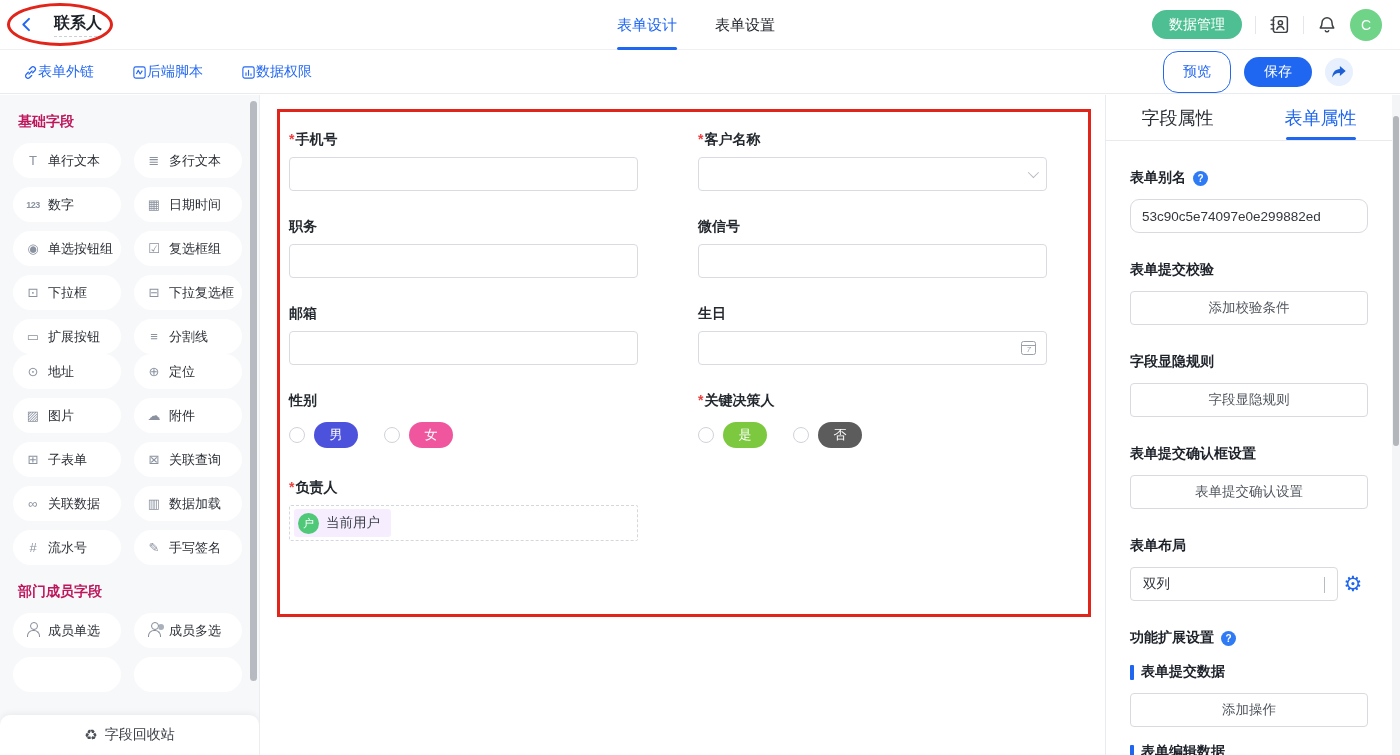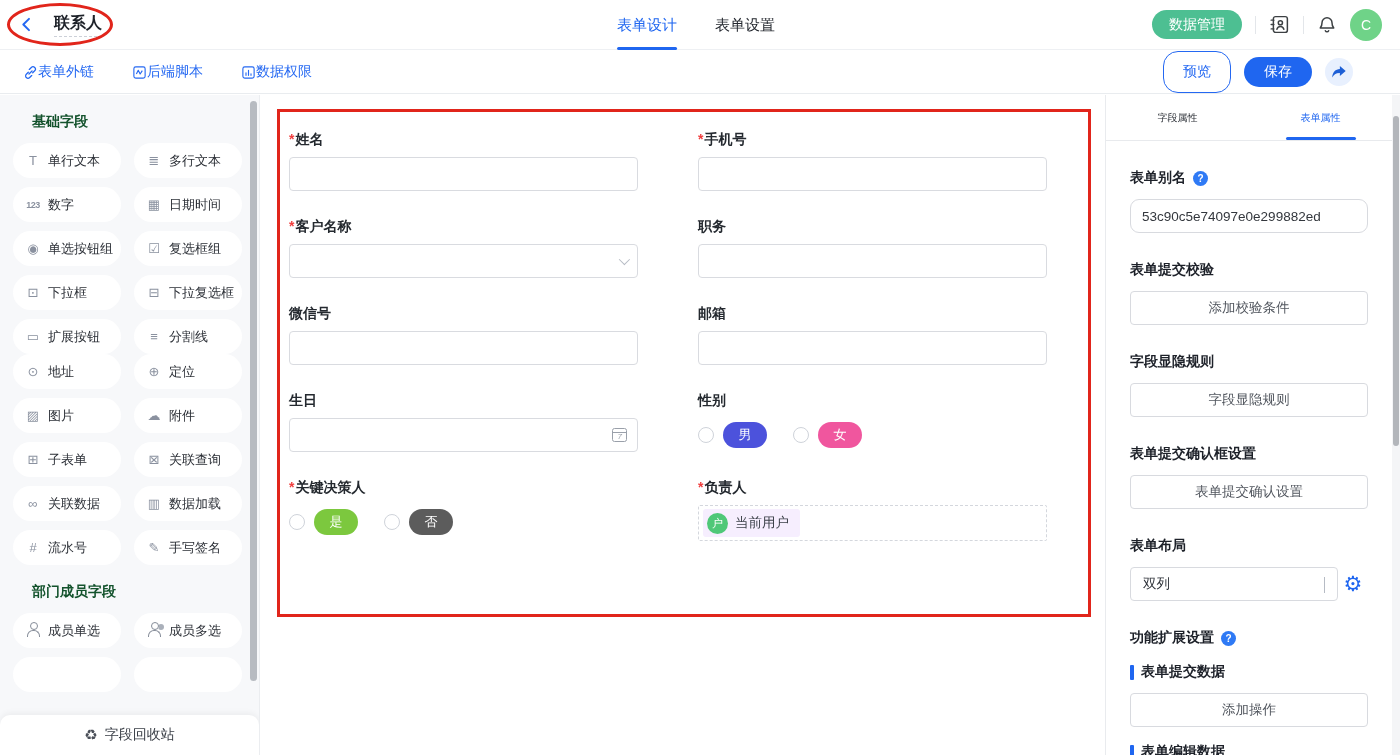--- a/index.html
+++ b/index.html
@@ -42,21 +42,21 @@
   .bodywrap { position:absolute; top:95px; left:0; right:0; bottom:0; }
   .sidebar { position:absolute; left:0; top:0; bottom:0; width:260px; background:#f7f8fa;
              border-right:1px solid #ebedf0; overflow:hidden; }
   .canvas  { position:absolute; left:260px; top:0; bottom:0; width:845px; background:#fff; }
   .rpanel  { position:absolute; left:1105px; top:0; bottom:0; width:287px; background:#fff; border-left:1px solid #e9ebee; }
   .vtrack  { position:absolute; right:0; top:0; bottom:0; width:8px; background:#f4f5f7; }
   .vthumb  { position:absolute; right:1px; top:21px; width:6px; height:330px; background:#b3b6bb; border-radius:3px; }
   .sb-thumb{ position:absolute; right:2px; top:6px; width:7px; height:580px; background:#b7bbc1; border-radius:4px; z-index:3; }
 
   
-  .sb-title { font-size:14px; font-weight:700; color:#14532d; margin:18px 0 12px; padding-left:32px; }
+  .sb-title { font-size:14px; font-weight:700; color:#be185d; margin:18px 0 12px; padding-left:18px; }
   .sb-grid { display:grid; grid-template-columns:108px 108px; gap:9px 13px; padding:0 13px; }
   .sb-item { height:35px; background:#fff; border-radius:18px; display:flex; align-items:center;
              padding:0 10px; font-size:13px; color:#2b2f36; cursor:grab; white-space:nowrap; }
   .sb-ic { width:20px; color:#8a919f; font-size:13px; text-align:center; margin-right:5px; flex:none; }
   .sb-ic.num { font-size:9px; font-weight:700; letter-spacing:-0.5px; }
   .sb-foot { position:absolute; left:0; right:0; bottom:0; height:40px; background:#fff;
              border-radius:10px 10px 0 0; box-shadow:0 -2px 6px rgba(0,0,0,.05); display:flex;
              align-items:center; justify-content:center; gap:7px; font-size:14px; color:#3a3f47; cursor:pointer; z-index:4; }
   .recycle { font-size:15px; color:#4a4f58; }
   .pi { position:relative; width:16px; height:15px; display:inline-block; }
@@ -88,21 +88,21 @@
              display:flex; align-items:center; justify-content:center; }
   .userbox { height:36px; border:1px dashed #d4d7dd; border-radius:2px; background:#fff;
              display:flex; align-items:center; padding:0 4px; cursor:pointer; }
   .usertag { height:28px; border-radius:3px; display:inline-flex; align-items:center; gap:7px;
              padding:0 11px 0 4px; font-size:13.5px; color:#3a3f47; }
   .uavatar { width:21px; height:21px; border-radius:50%; color:#fff; font-size:11px;
              display:flex; align-items:center; justify-content:center; }
 
   
   .rtabs { height:46px; display:flex; border-bottom:1px solid #e8eaed; }
-  .rtab { flex:1; display:flex; align-items:center; justify-content:center; font-size:10px;
+  .rtab { flex:1; display:flex; align-items:center; justify-content:center; font-size:18px;
           color:#2b2f36; position:relative; cursor:pointer; }
   .rtab.active { color:#1f66f0; }
   .rtab.active::after { content:""; position:absolute; bottom:0; left:50%; transform:translateX(-50%);
                         width:70px; height:3px; background:#1f66f0; border-radius:2px; }
   .rsections { padding:0 24px 10px; }
   .rsec-title { margin-top:28px; font-size:14px; font-weight:700; color:#1d2129;
                 display:flex; align-items:center; gap:7px; }
   .rsec-title.sub { margin-top:16px; }
   .bluebar { width:4px; height:15px; background:#1f66f0; border-radius:1px; flex:none; }
   .help { width:15px; height:15px; border-radius:50%; background:#2f7af5; color:#fff; font-size:10px;
@@ -305,24 +305,20 @@
     <div class="sb-foot">
       <span class="recycle">♻</span>
       <span>字段回收站</span>
     </div>
   </div>
 
   <div class="canvas">
     <div class="ann-rect"></div>
     <div class="fields" id="fields">
         <div class="field">
-          <div class="f-label"><span class="req">*</span><span>姓名</span></div>
-          <div class="inputbox"></div>
-        </div>
-        <div class="field">
           <div class="f-label"><span class="req">*</span><span>手机号</span></div>
           <div class="inputbox"></div>
         </div>
         <div class="field">
           <div class="f-label"><span class="req">*</span><span>客户名称</span></div>
           <div class="inputbox">
             <span class="tail">
               <i class="chev"></i>
             </span>
           </div>

